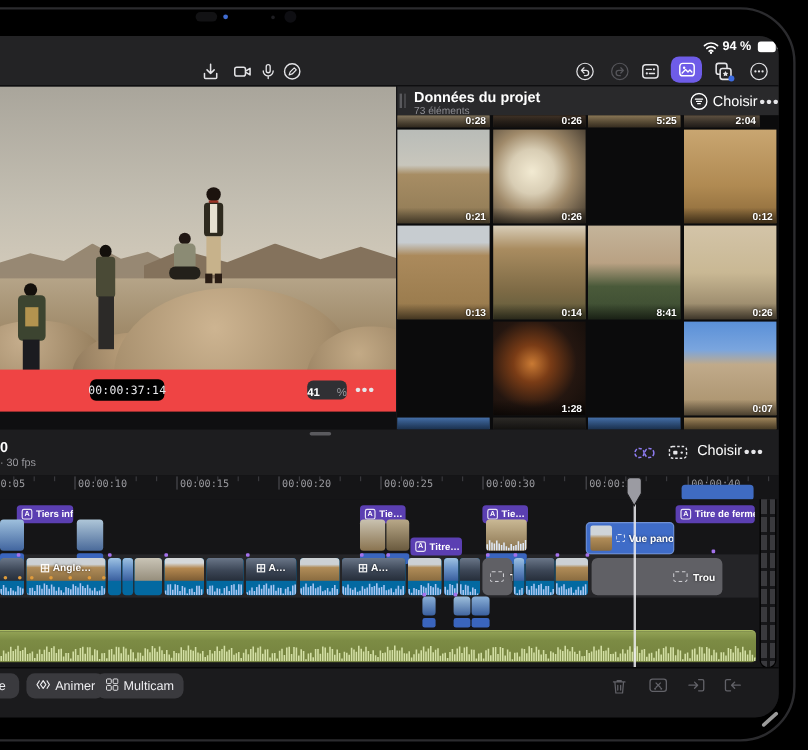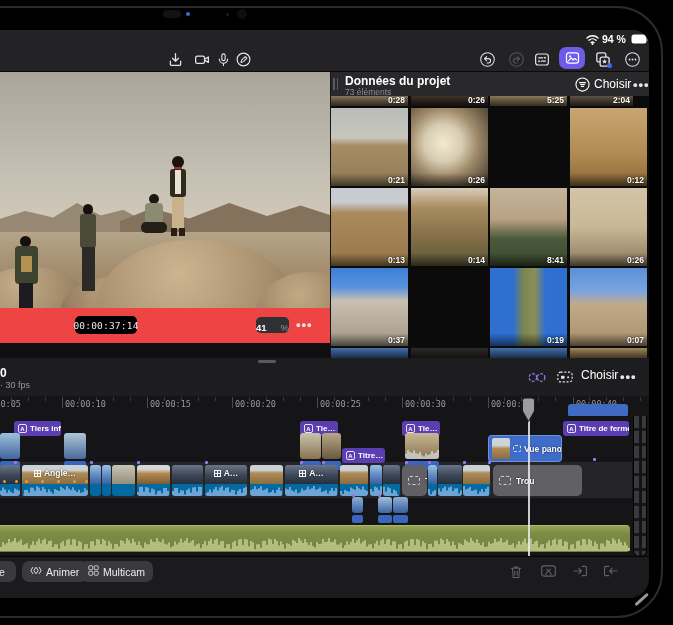--- a/index.html
+++ b/index.html
@@ -292,25 +292,22 @@
             </div>
             <div class="thumb" style="left: 80px; top: 92px; width: 77px; height: 78px; background: linear-gradient(rgb(216, 205, 184) 0%, rgb(169, 140, 96) 25%, rgb(125, 106, 69) 70%, rgb(93, 90, 58) 100%);">
               <span class="dur">0:14</span>
             </div>
             <div class="thumb" style="left: 159px; top: 92px; width: 77px; height: 78px; background: linear-gradient(rgb(196, 180, 154) 0%, rgb(185, 161, 131) 40%, rgb(74, 90, 58) 65%, rgb(58, 74, 48) 100%);">
               <span class="dur">8:41</span>
             </div>
             <div class="thumb" style="left: 239px; top: 92px; width: 77px; height: 78px; background: linear-gradient(rgb(211, 196, 168) 0%, rgb(201, 184, 148) 50%, rgb(138, 122, 94) 100%);">
               <span class="dur">0:26</span>
             </div>
-            <div class="thumb" style="left: 0px; top: 172px; width: 77px; height: 78px; background: linear-gradient(rgb(61, 127, 214) 0%, rgb(90, 147, 222) 25%, rgb(200, 192, 178) 42%, rgb(163, 152, 132) 100%);">
-              <span class="dur">0:37</span>
-            </div>
-            <div class="thumb" style="left: 159px; top: 172px; width: 77px; height: 78px; background: linear-gradient(90deg, rgb(46, 111, 208) 0%, rgb(46, 111, 208) 30%, rgb(126, 133, 78) 44%, rgb(138, 143, 85) 58%, rgb(46, 111, 208) 72%, rgb(46, 111, 208) 100%);">
-              <span class="dur">0:19</span>
+            <div class="thumb" style="left: 80px; top: 172px; width: 77px; height: 78px; background: radial-gradient(circle at 42% 45%, rgb(201, 122, 52) 0%, rgb(122, 60, 22) 25%, rgb(36, 22, 16) 60%, rgb(18, 13, 10) 100%);">
+              <span class="dur">1:28</span>
             </div>
             <div class="thumb" style="left: 239px; top: 172px; width: 77px; height: 78px; background: linear-gradient(rgb(90, 144, 216) 0%, rgb(122, 165, 222) 30%, rgb(192, 170, 138) 46%, rgb(168, 144, 106) 100%);">
               <span class="dur">0:07</span>
             </div>
             <div class="thumb" style="left: 0px; top: 252px; width: 77px; height: 10px; background: linear-gradient(rgb(79, 127, 192) 0%, rgb(58, 106, 170) 100%);"></div>
             <div class="thumb" style="left: 80px; top: 252px; width: 77px; height: 10px; background: linear-gradient(rgb(51, 48, 44) 0%, rgb(42, 39, 36) 100%);"></div>
             <div class="thumb" style="left: 159px; top: 252px; width: 77px; height: 10px; background: linear-gradient(rgb(79, 127, 192) 0%, rgb(58, 106, 170) 100%);"></div>
             <div class="thumb" style="left: 239px; top: 252px; width: 77px; height: 10px; background: linear-gradient(rgb(184, 154, 106) 0%, rgb(154, 126, 80) 100%);"></div>
           </div>
     </div>
@@ -569,21 +566,21 @@
             </div>
           </div>
           <div class="clip" style="left: 463px; width: 27px;">
             <div class="cthumb p-tan"></div>
             <div class="cwave">
               <svg width="27" height="11" style="display:block">
                 <path d="M1 11V1.0M3 11V4.5M5 11V3.5M7 11V1.9M9 11V6.1M11 11V5.3M13 11V4.4M15 11V9.0M17 11V6.5M19 11V4.0M21 11V6.9M23 11V3.8M25 11V1.8" stroke="#a9c6f2" stroke-width="1.3" fill="none"></path>
               </svg>
             </div>
           </div>
-          <div class="gclip" style="left: 493px; width: 89px;">
+          <div class="gclip" style="left: 493px; width: 109px; justify-content: flex-end;">
             <span class="gbox"></span>
             <span class="clab">Trou</span>
           </div>
           <div class="cc ccsm" style="left: 352px; width: 11px;">
             <div class="cci" style="background: linear-gradient(rgb(138, 176, 216), rgb(58, 95, 158));"></div>
             <div class="ccb"></div>
           </div>
           <div class="cc ccsm" style="left: 378px; width: 14px;">
             <div class="cci" style="background: linear-gradient(rgb(158, 192, 221), rgb(65, 101, 159));"></div>
             <div class="ccb"></div>

